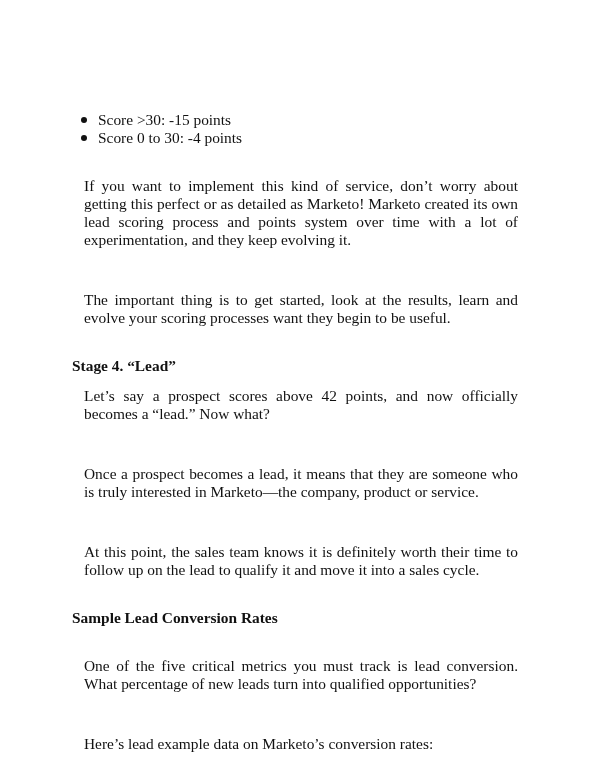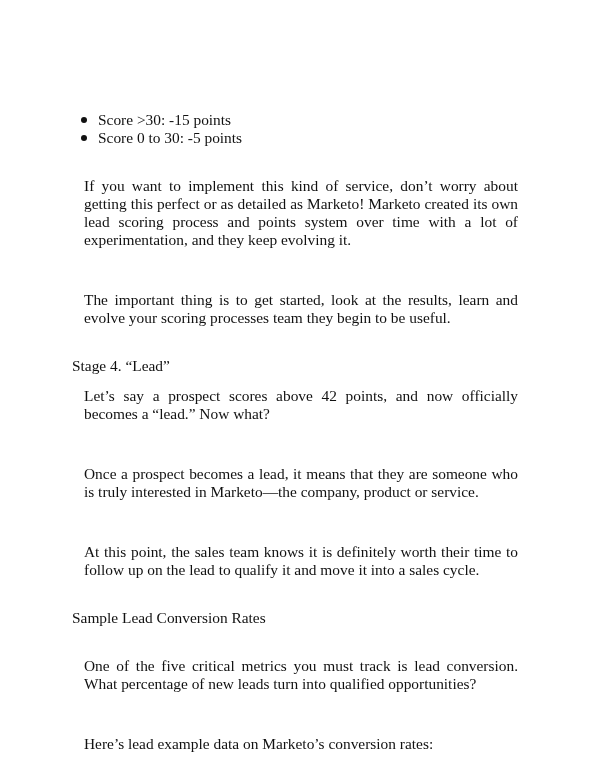--- a/index.html
+++ b/index.html
@@ -42,44 +42,44 @@
       border-radius: 50%;
       background: #111111;
     }
     p {
       margin: 12px;
       text-align: justify;
       text-align-last: left;
     }
     .gap { height: 18px; }
     .heading {
-      font-weight: normal;
+      font-weight: bold;
       margin: 0;
     }
   </style>
 </head>
 <body>
 
 <div class="page">
   <ul class="bullets">
     <li>
       <span class="bullet"></span>
       <span>Score &gt;30: -15 points</span>
     </li>
     <li>
       <span class="bullet"></span>
-      <span>Score 0 to 30: -5 points</span>
+      <span>Score 0 to 30: -4 points</span>
     </li>
   </ul>
 
   <div class="gap"></div>
   <p>If you want to implement this kind of service, don’t worry about getting this perfect or as detailed as Marketo! Marketo created its own lead scoring process and points system over time with a lot of experimentation, and they keep evolving it.</p>
 
   <div class="gap"></div>
-  <p>The important thing is to get started, look at the results, learn and evolve your scoring processes team they begin to be useful.</p>
+  <p>The important thing is to get started, look at the results, learn and evolve your scoring processes want they begin to be useful.</p>
 
   <div class="gap"></div>
   <div class="heading">Stage 4. “Lead”</div>
   <p>Let’s say a prospect scores above 42 points, and now officially becomes a “lead.” Now what?</p>
 
   <div class="gap"></div>
   <p>Once a prospect becomes a lead, it means that they are someone who is truly interested in Marketo—the company, product or service.</p>
 
   <div class="gap"></div>
   <p>At this point, the sales team knows it is definitely worth their time to follow up on the lead to qualify it and move it into a sales cycle.</p>

